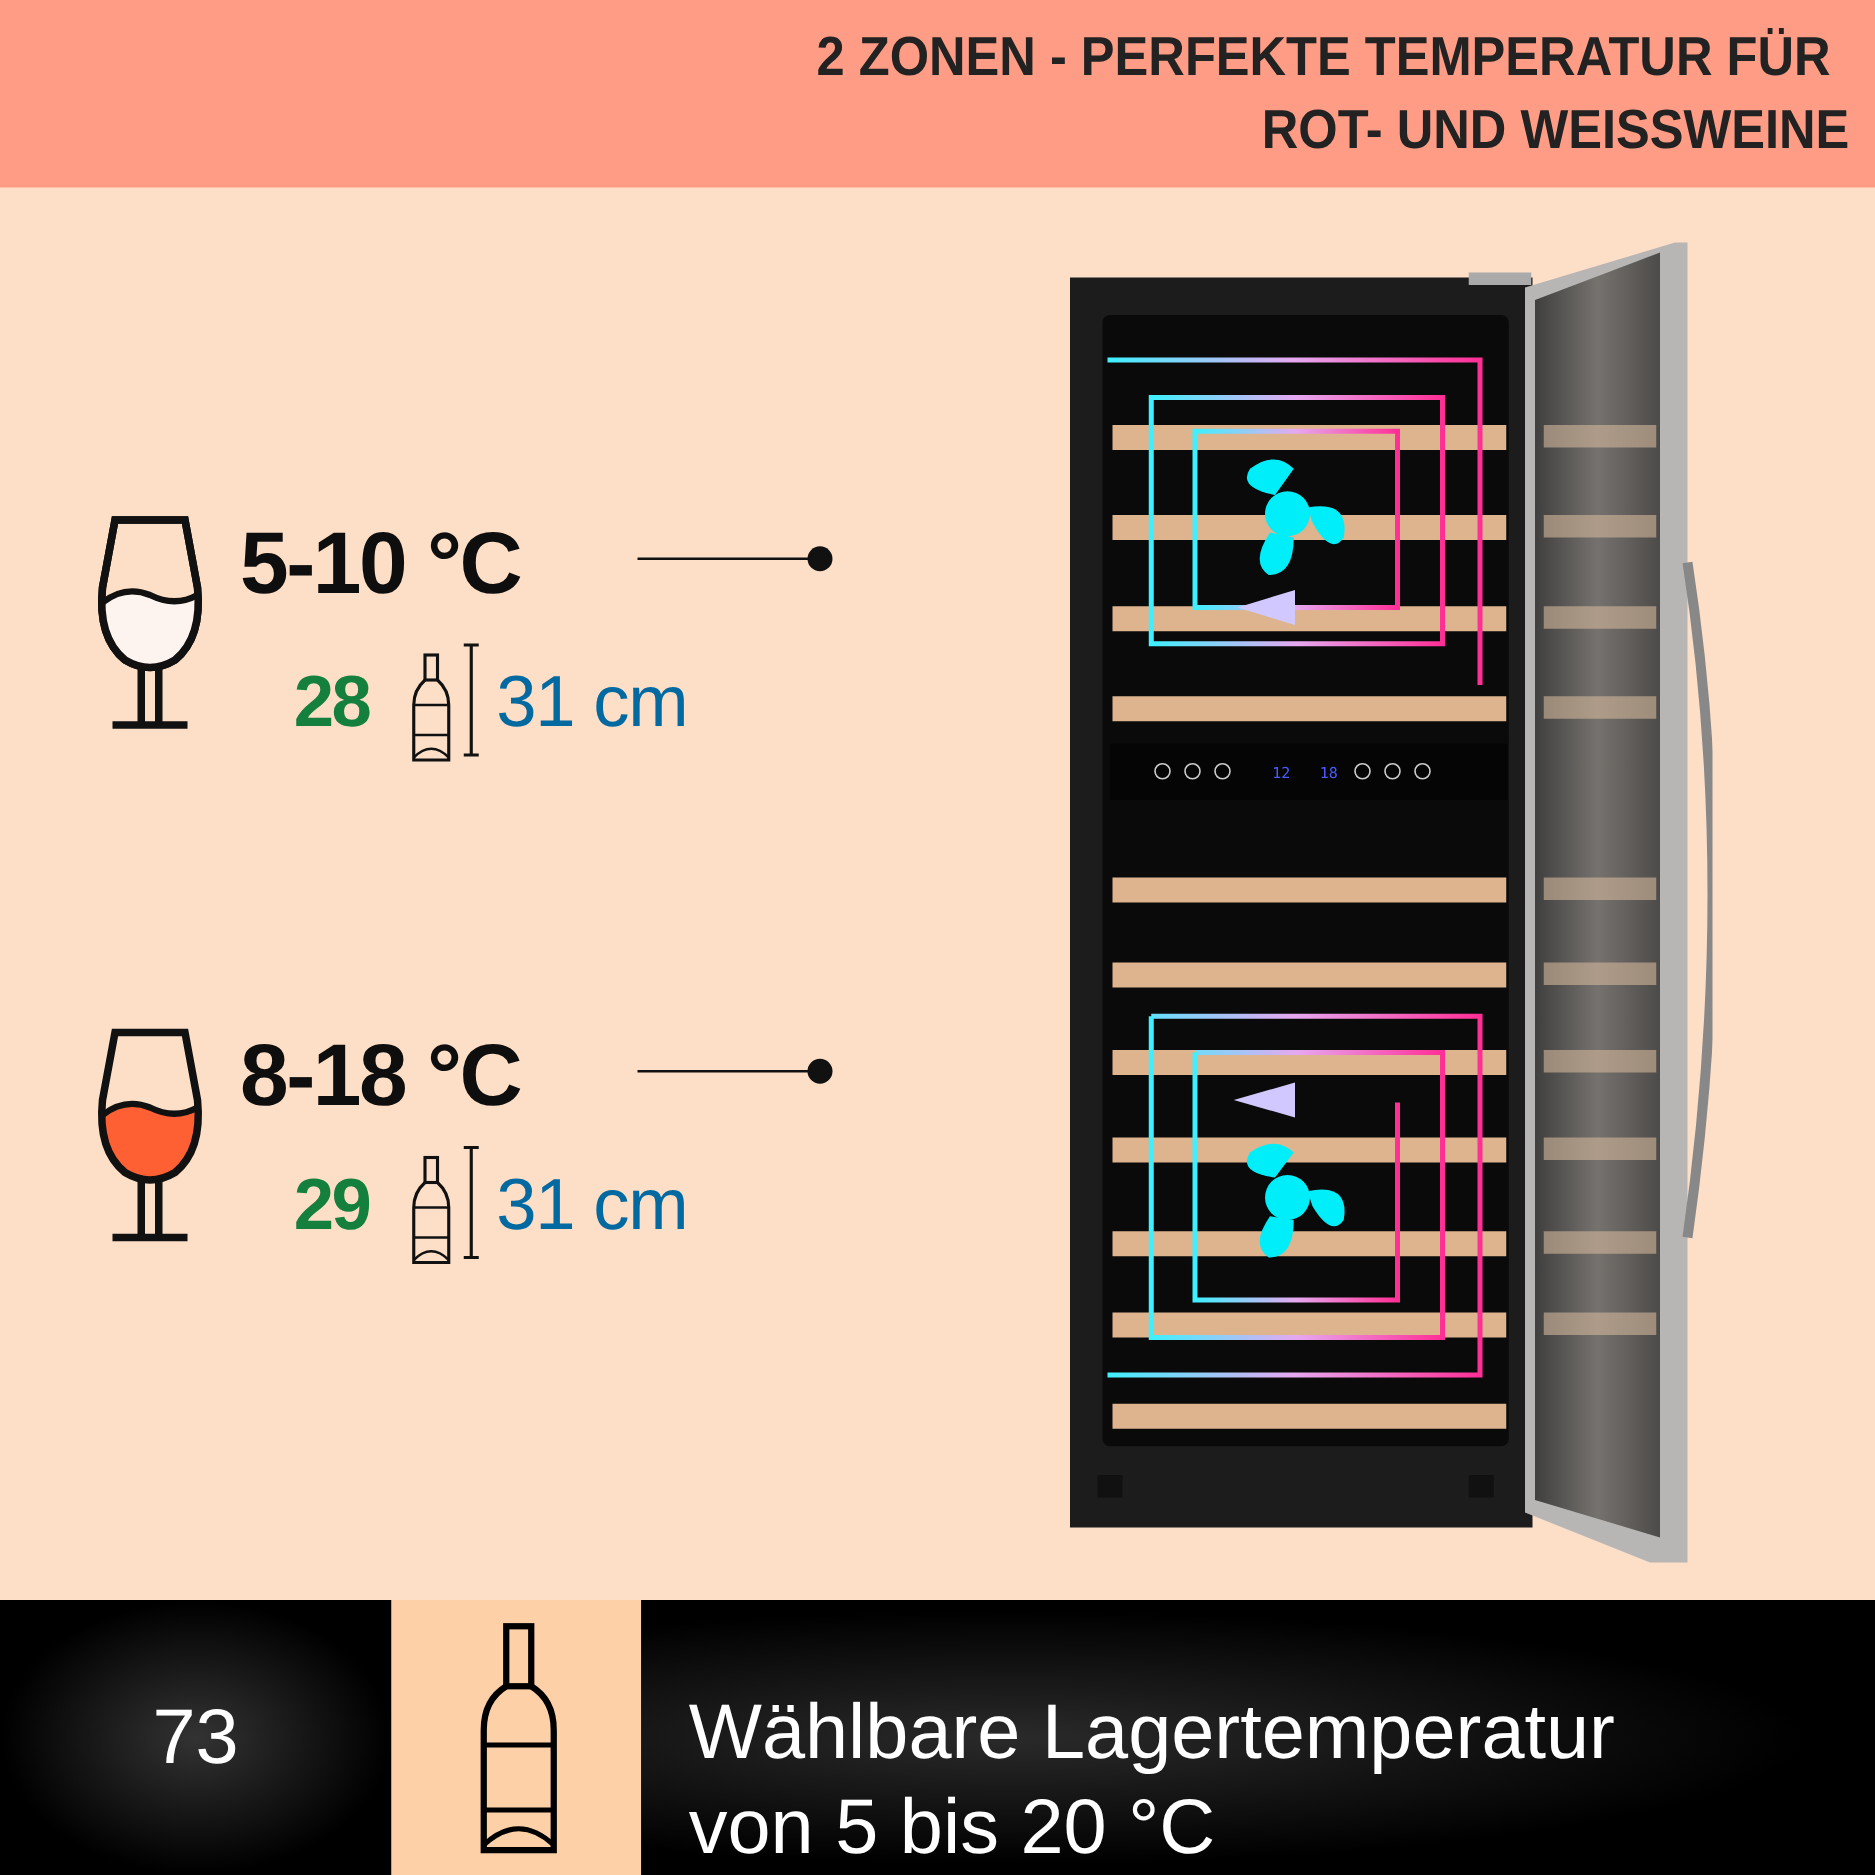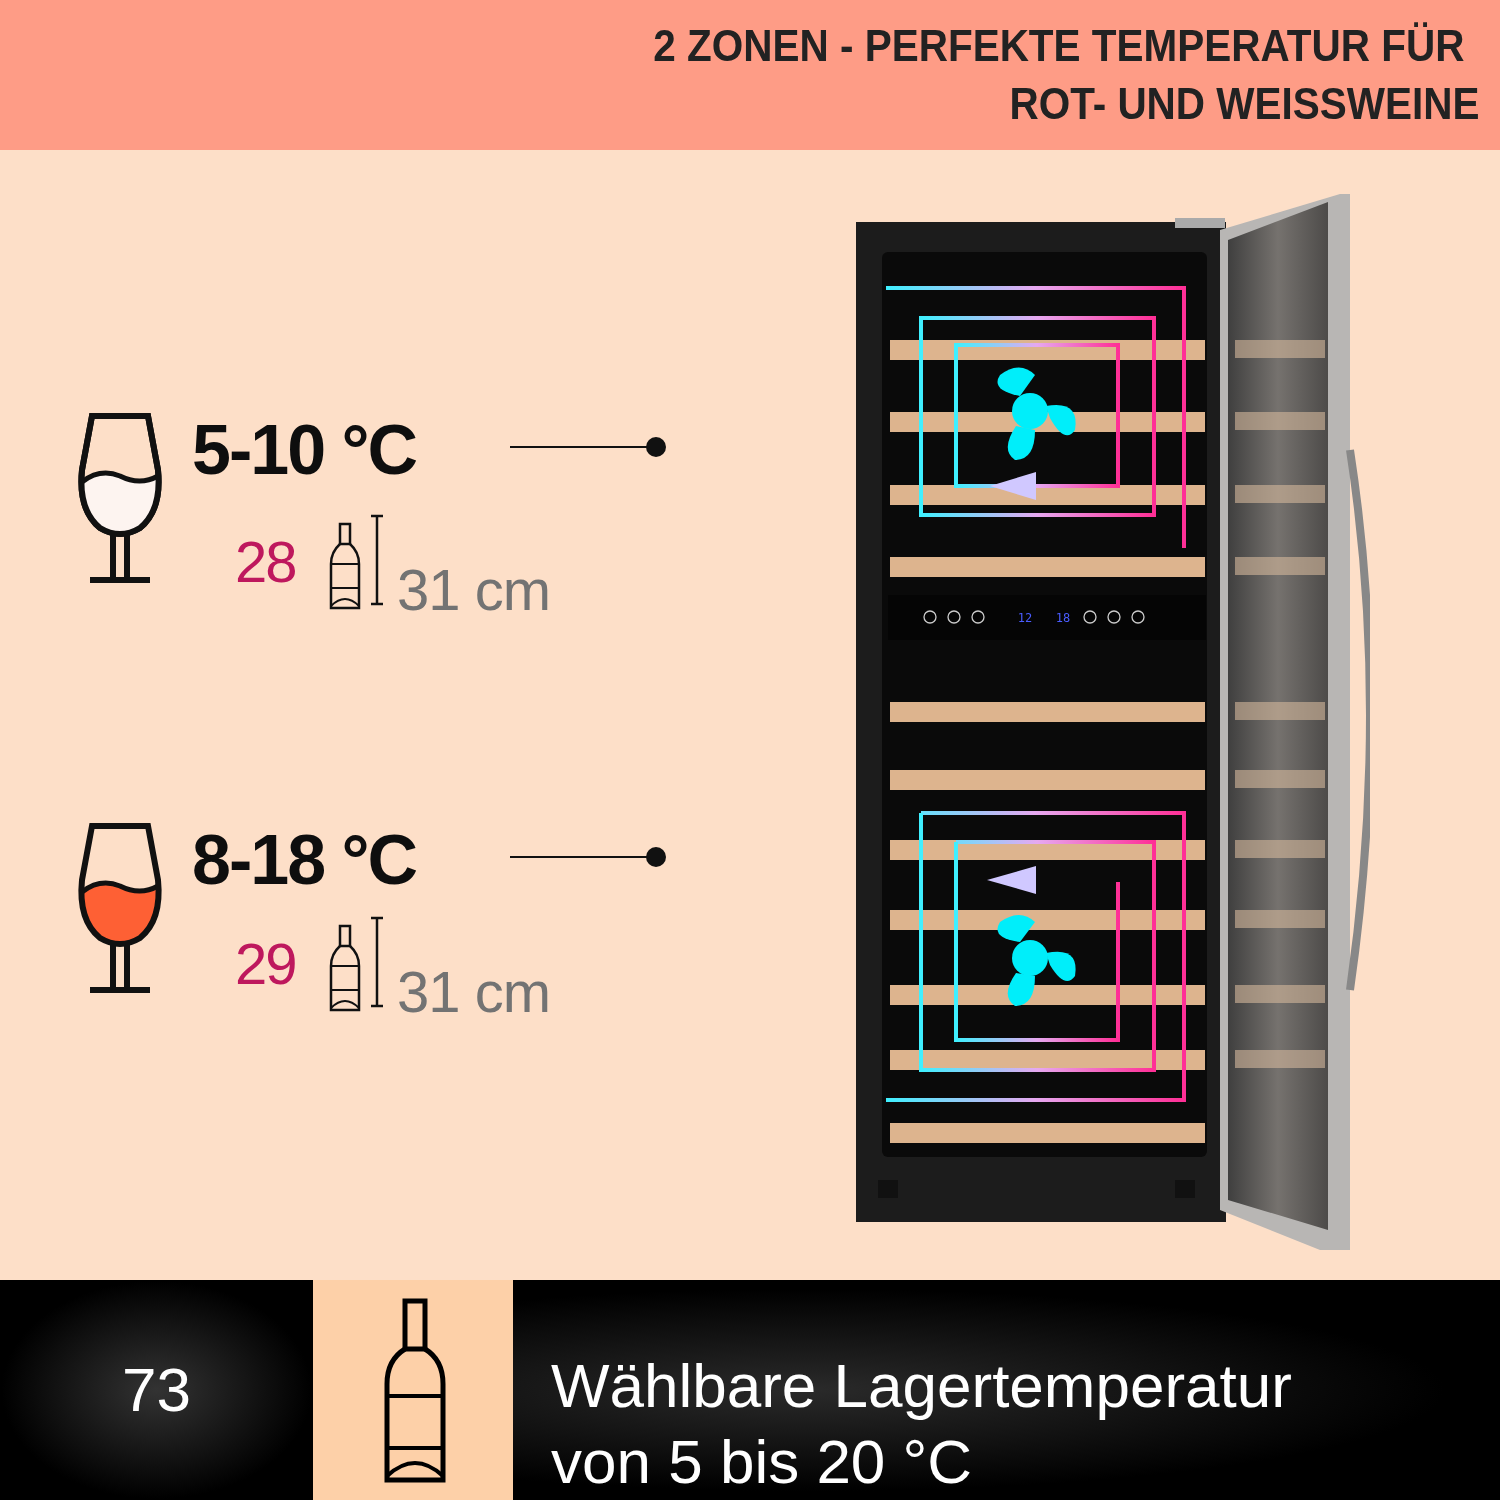--- a/index.html
+++ b/index.html
@@ -24,24 +24,24 @@
   .zone.red { top: 820px; }
   .glass { position: absolute; left: 0; top: 0; width: 100px; height: 180px; }
   .temp {
     position: absolute; left: 122px; top: 0;
     font-weight: 700; font-size: 70px; color: #0e0e0e; white-space: nowrap;
     letter-spacing: -2px; line-height: 80px;
   }
   .connector { position: absolute; left: 440px; top: 36px; width: 145px; height: 2px; background: #111; }
   .connector-dot { position: absolute; left: 576px; top: 27px; width: 20px; height: 20px; border-radius: 50%; background: #111; }
   .spec { position: absolute; left: 165px; top: 112px; height: 80px; white-space: nowrap; }
-  .spec .count { position: absolute; left: 0; top: 0; font-size: 58px; color: #be185d; line-height: 80px; letter-spacing: -2px; }
+  .spec .count { position: absolute; left: 0; top: 0; font-size: 58px; color: #15803d; line-height: 80px; letter-spacing: -2px; font-weight: bold; }
   .spec .bottle { position: absolute; left: 92px; top: 0; width: 36px; height: 90px; }
   .spec .height-bar { position: absolute; left: 134px; top: -8px; width: 16px; height: 92px; }
-  .spec .size { position: absolute; left: 162px; top: 0; font-size: 58px; color: #737373; line-height: 80px; letter-spacing: -1px; margin-top: 28px; }
+  .spec .size { position: absolute; left: 162px; top: 0; font-size: 58px; color: #0369a1; line-height: 80px; letter-spacing: -1px; }
 
   .fridge { position: absolute; left: 850px; top: 190px; width: 520px; height: 1070px; }
 
   .footer { position: absolute; left: 0; top: 1280px; width: 1500px; height: 220px; background: #000; }
   .footer .cap-box {
     position: absolute; left: 0; top: 0; width: 313px; height: 220px;
     display: flex; flex-direction: column; align-items: center; justify-content: center;
     background: radial-gradient(ellipse at center, #333 0%, #000 70%);
     border-radius: 11px;
   }

